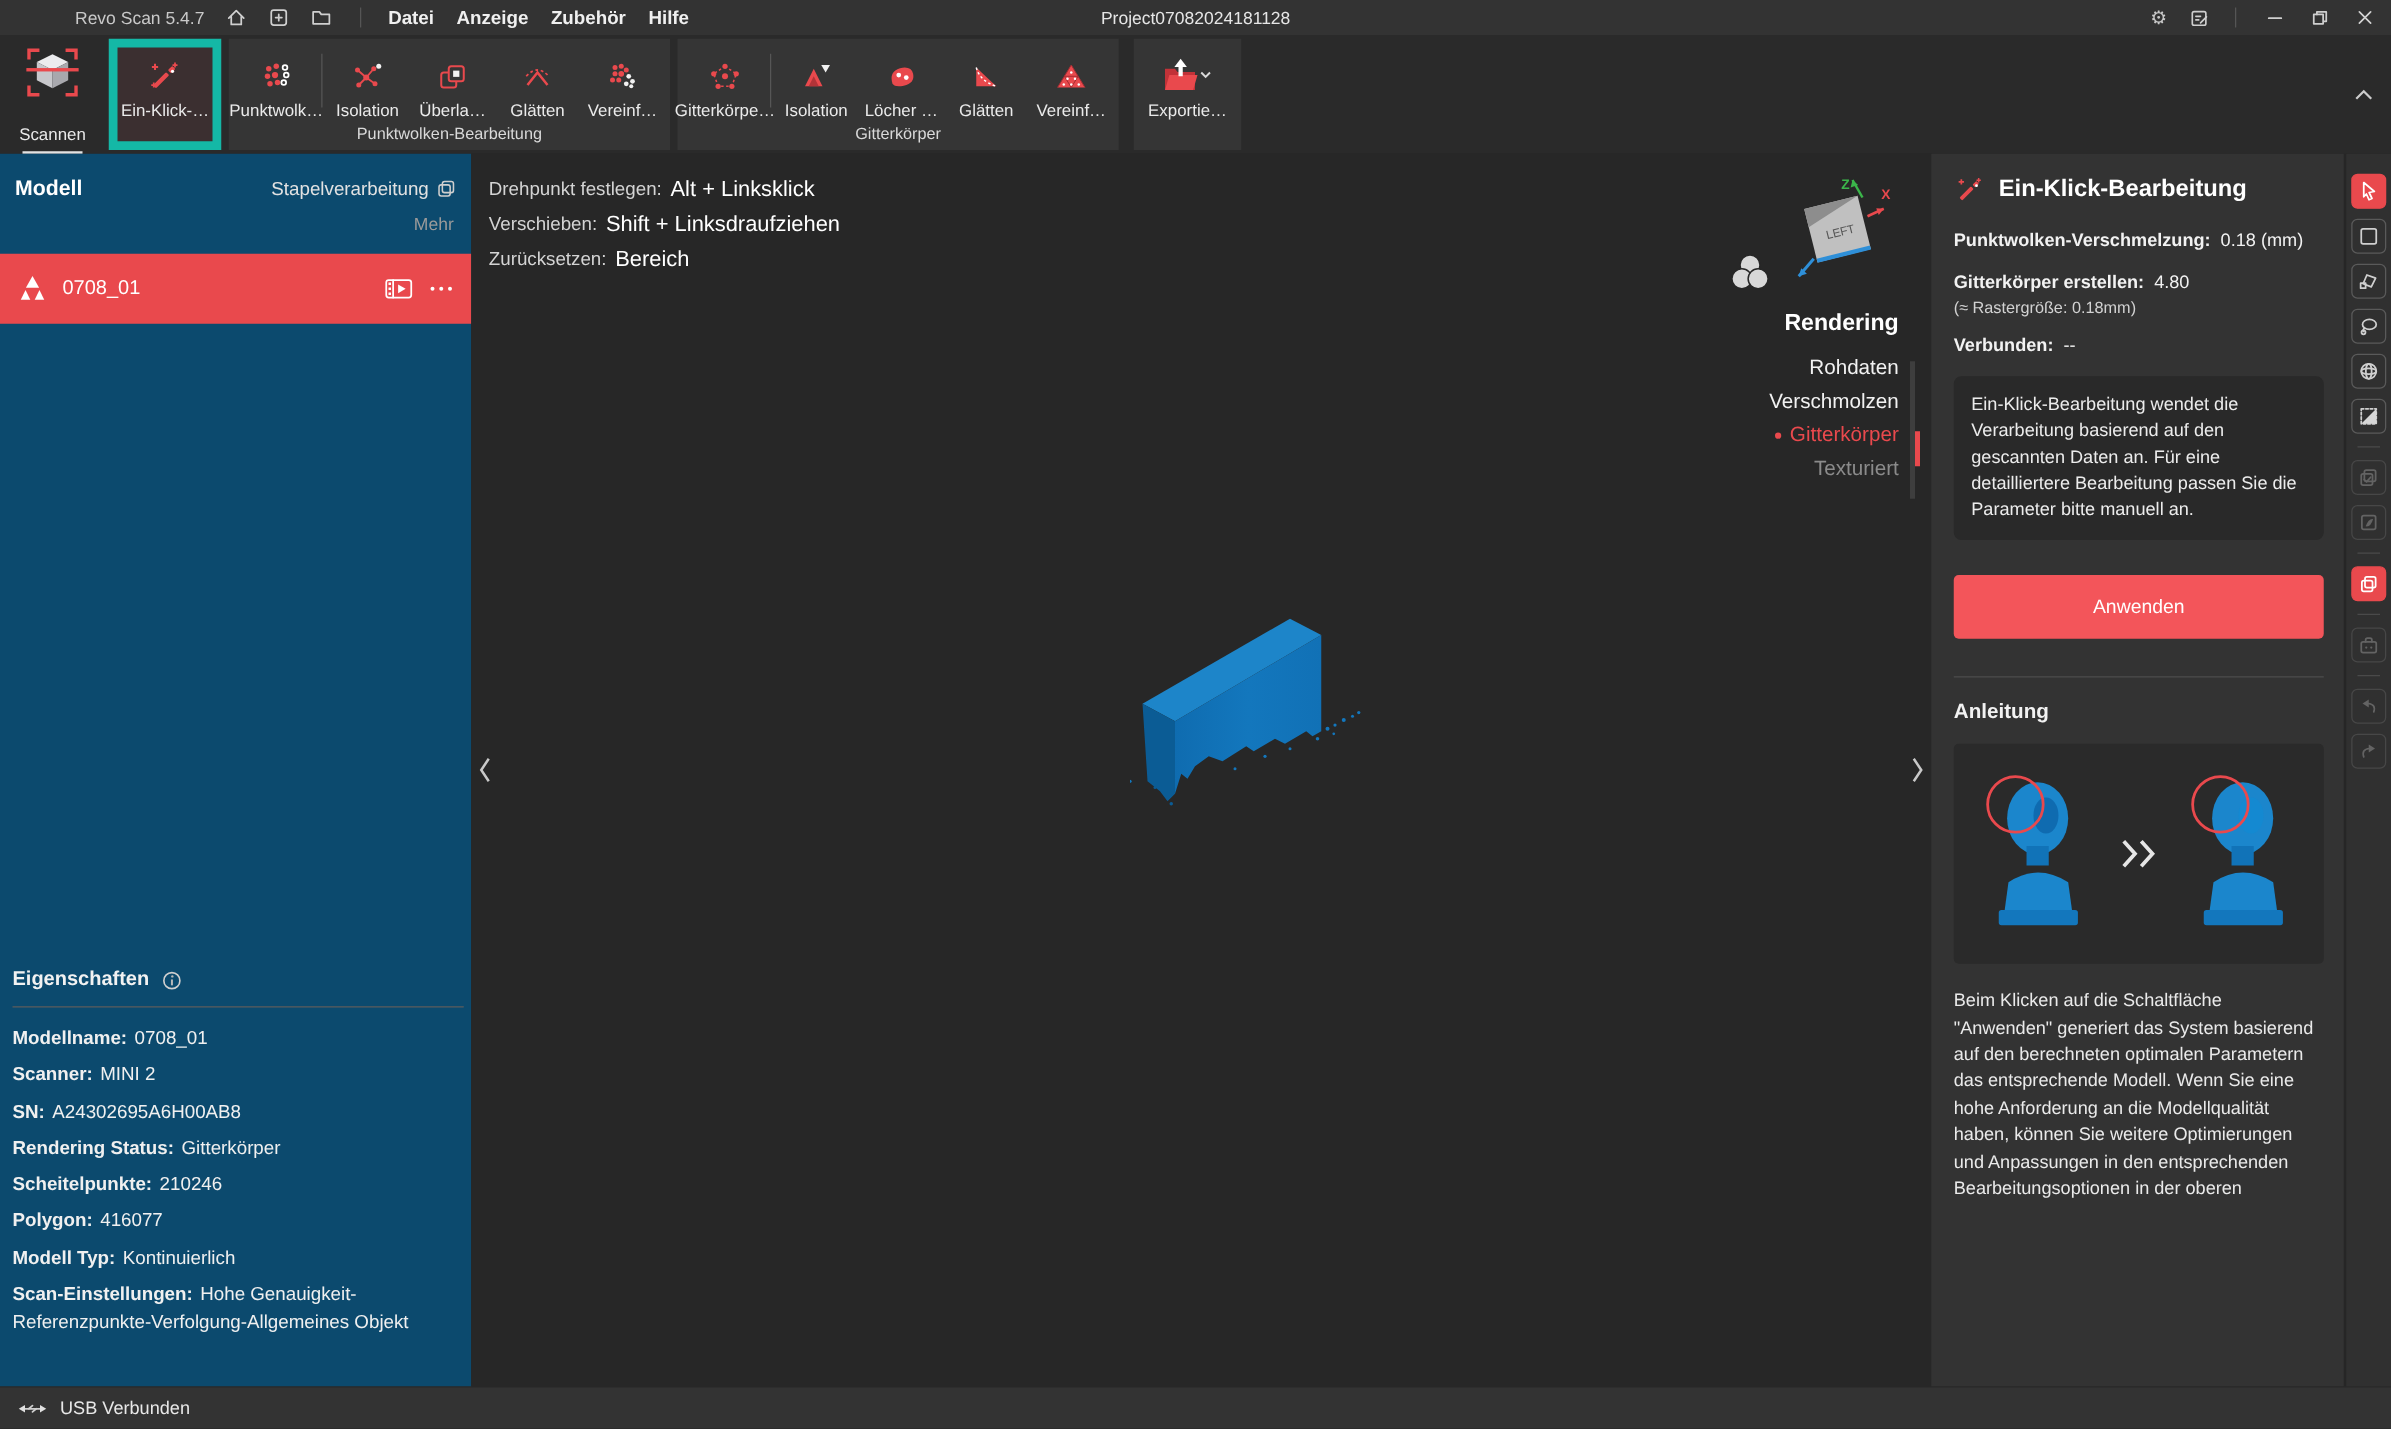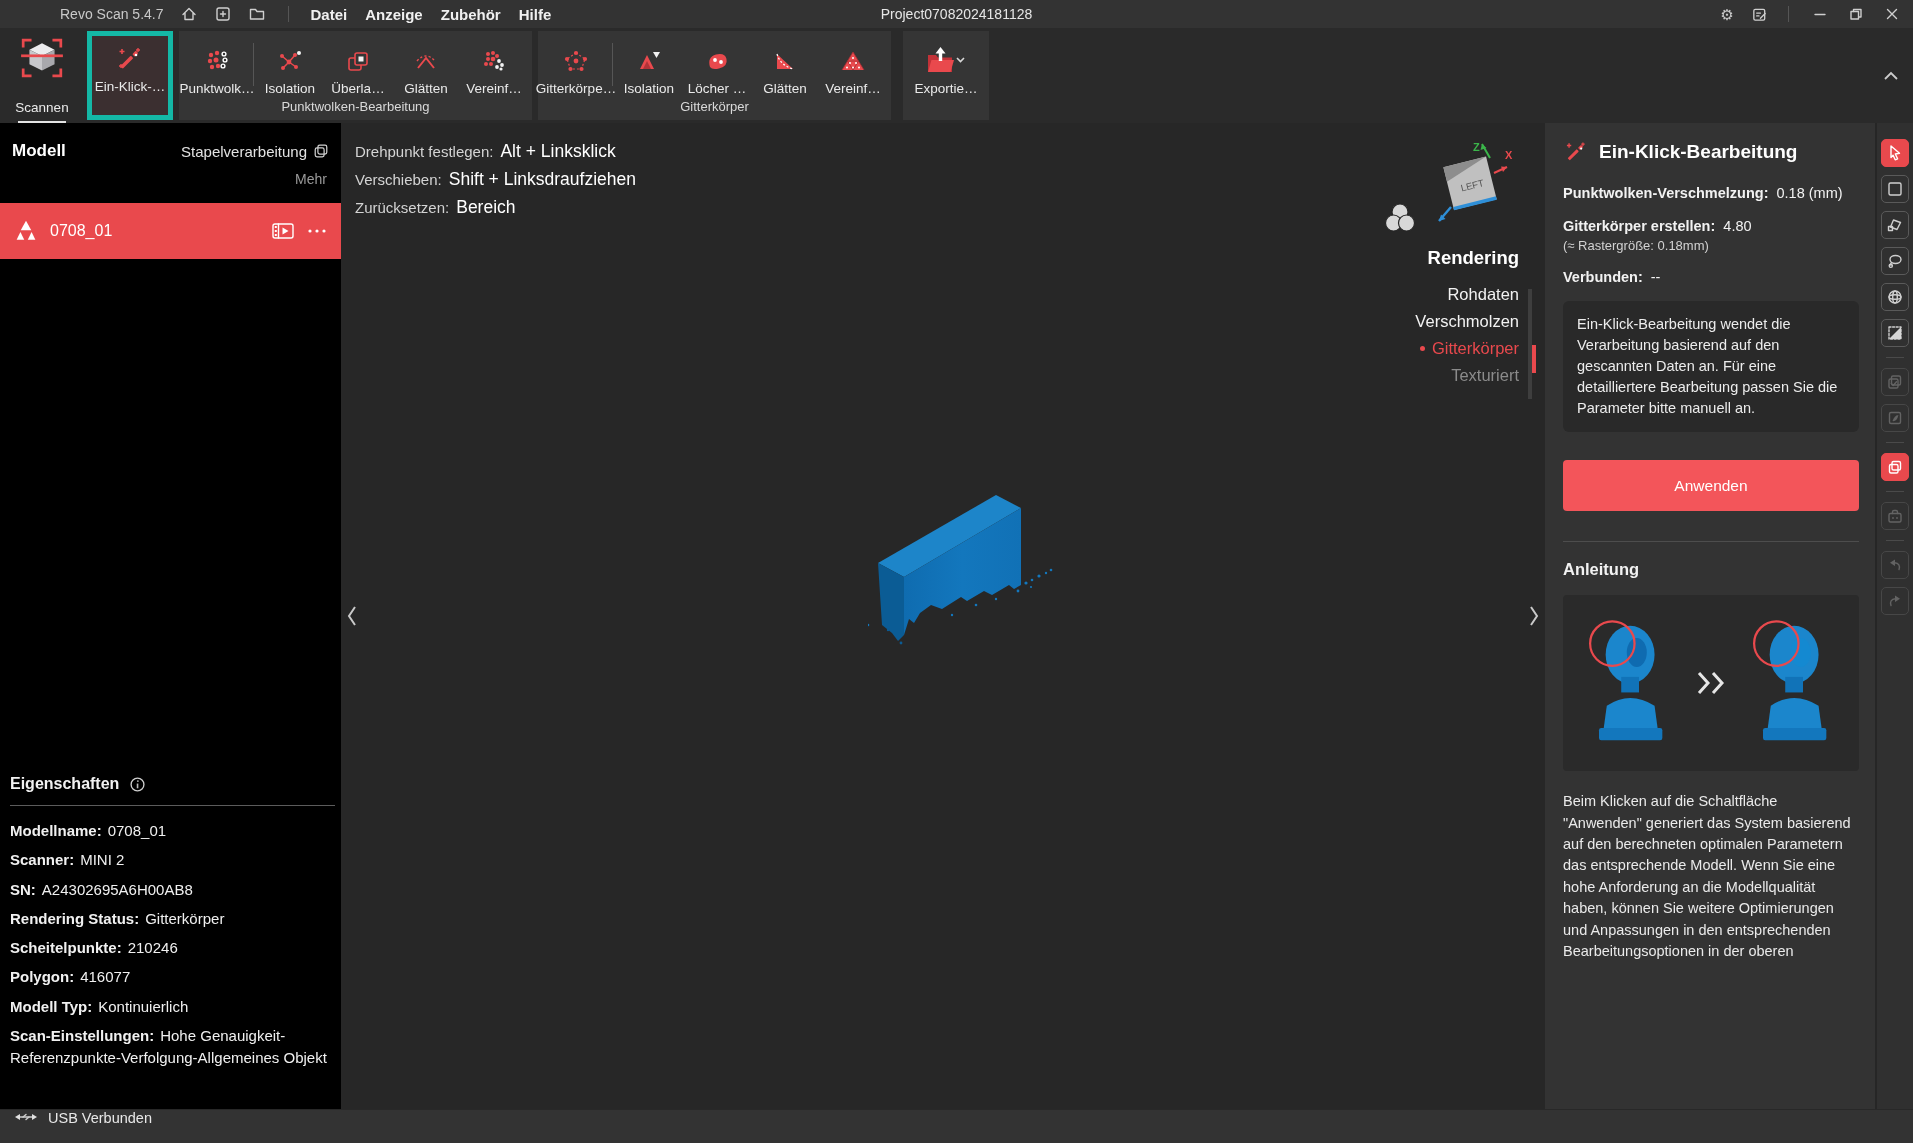--- a/index.html
+++ b/index.html
@@ -19,35 +19,35 @@
   .tb-right { margin-left:auto; display:flex; align-items:center; gap:14px; padding-right:10px; }
   .gear { font-size:15px; color:#c9c9c9; line-height:1; }
   .winbtn { width:22px; height:20px; display:flex; align-items:center; justify-content:center; }
 
   
   .toolbar { height:95px; background:#2a2a2a; display:flex; align-items:stretch; position:relative; }
   .scan-sec { width:84px; display:flex; flex-direction:column; align-items:center; padding-top:7px; position:relative; }
   .scan-sec .tlabel { margin-top:auto; margin-bottom:8px; }
   .scan-underline { position:absolute; bottom:0; left:18px; right:18px; height:2px; background:#e3e3e3; }
   .tb-panel { background:#353535; margin:3px 3px; display:flex; flex-direction:column; }
-  .tb-panel.sel { border:5px solid #14b8a6; background:#3b2f30; }
+  .tb-panel.sel { border:7px solid #14b8a6; background:#3b2f30; }
   .tb-btnrow { display:flex; align-items:stretch; flex:1; padding:4px 4px 0 4px; }
   .tbtn { width:68px; display:flex; flex-direction:column; align-items:center; justify-content:flex-end; gap:5px; padding-bottom:2px; cursor:pointer; }
   .tbtn .icw { height:34px; display:flex; align-items:flex-end; justify-content:center; }
   .tlabel { font-size:13.5px; color:#eaeaea; white-space:nowrap; }
   .tbtn.dis .tlabel { color:#6e6e6e; }
   .tb-div { width:1px; background:#565656; margin:8px 2px 12px 2px; }
   .tb-grouplabel { height:22px; font-size:13px; color:#d9d9d9; text-align:center; line-height:18px; }
   .collapse-chev { position:absolute; right:14px; top:50%; transform:translateY(-50%); cursor:pointer; }
 
   
   .main { display:flex; height:986px; }
 
   
-  .left-panel { width:341px; background:#000000; position:relative; flex:none; }
+  .left-panel { width:377px; background:#0c4a6e; position:relative; flex:none; }
   .lp-head { display:flex; align-items:center; padding:18px 12px 0 12px; }
   .lp-model { font-size:17px; font-weight:bold; color:#fff; cursor:pointer; }
   .lp-batch { margin-left:auto; display:flex; align-items:center; gap:6px; font-size:15px; color:#e2e2e2; cursor:pointer; }
   .lp-mehr { text-align:right; padding:10px 14px 0 0; font-size:14px; color:#9a9a9a; cursor:pointer; }
   .model-row { margin-top:16px; height:56px; background:#e9494d; display:flex; align-items:center; padding:0 14px; gap:12px; cursor:pointer; }
   .model-name { font-size:16px; color:#fff; }
   .model-row .grow { flex:1; }
   .mr-ic { cursor:pointer; display:flex; align-items:center; }
   .props { position:absolute; top:652px; left:10px; right:6px; }
   .props-head { display:flex; align-items:center; gap:10px; font-size:16px; font-weight:bold; color:#f2f2f2; }
@@ -93,21 +93,21 @@
 
   
   .right-strip { width:38px; background:#303030; border-left:2px solid #262626; flex:none;
                  display:flex; flex-direction:column; align-items:center; padding-top:16px; gap:8px; }
   .sic { width:28px; height:28px; border:1px solid #5a5a5a; border-radius:5px; display:flex; align-items:center; justify-content:center; cursor:pointer; background:transparent; }
   .sic.active { background:#e9494d; border-color:#e9494d; }
   .sic.dis { border-color:#474747; cursor:default; }
   .strip-div { width:18px; height:1px; background:#4a4a4a; margin:2px 0; }
 
   
-  .statusbar { height:34px; background:#333333; border-top:1px solid #282828; display:flex; gap:10px; padding-left:14px; }
+  .statusbar { height:34px; background:#333333; border-top:1px solid #282828; display:flex; align-items:center; gap:10px; padding-left:14px; }
   .usb-label { font-size:14.5px; color:#e8e8e8; }
 
   .st { stroke:#cfcfcf; stroke-width:1.4; fill:none; stroke-linecap:round; stroke-linejoin:round; }
   .std { stroke:#636363; stroke-width:1.4; fill:none; stroke-linecap:round; stroke-linejoin:round; }
   .stw { stroke:#ffffff; stroke-width:1.4; fill:none; stroke-linecap:round; stroke-linejoin:round; }
 </style>
 </head>
 <body>
 
 <div class="titlebar">

